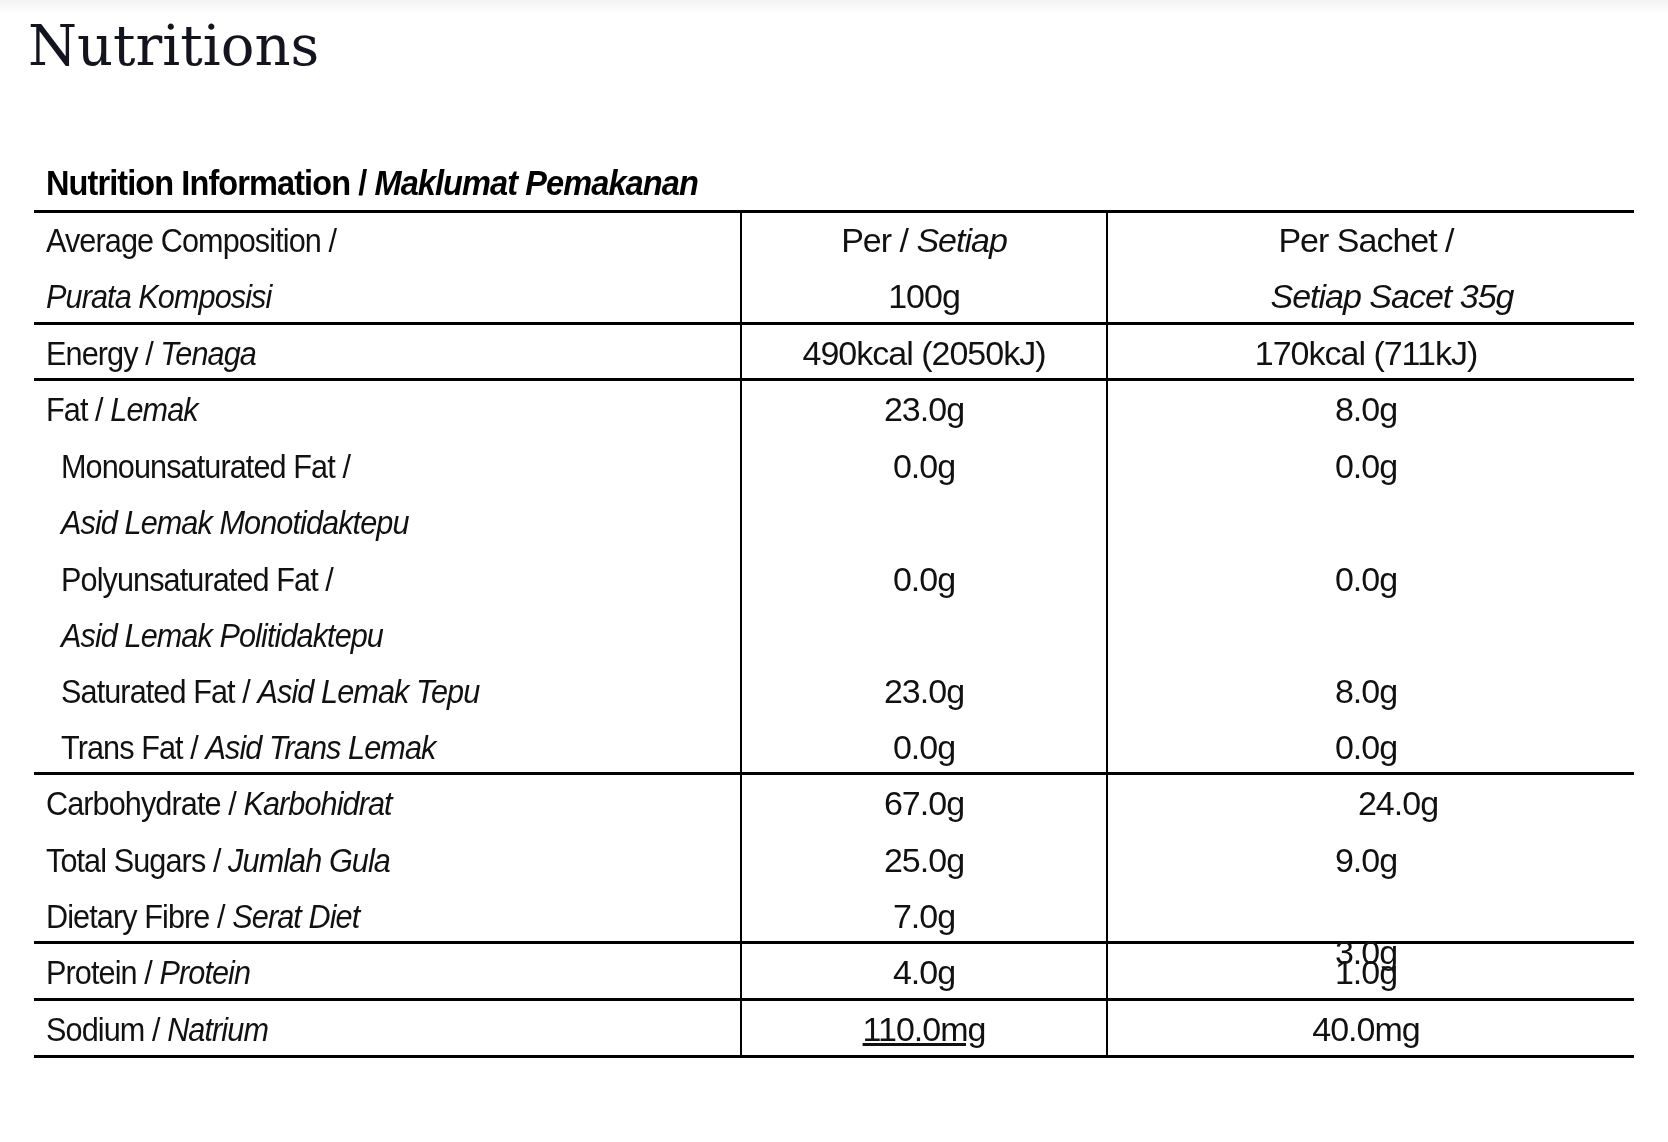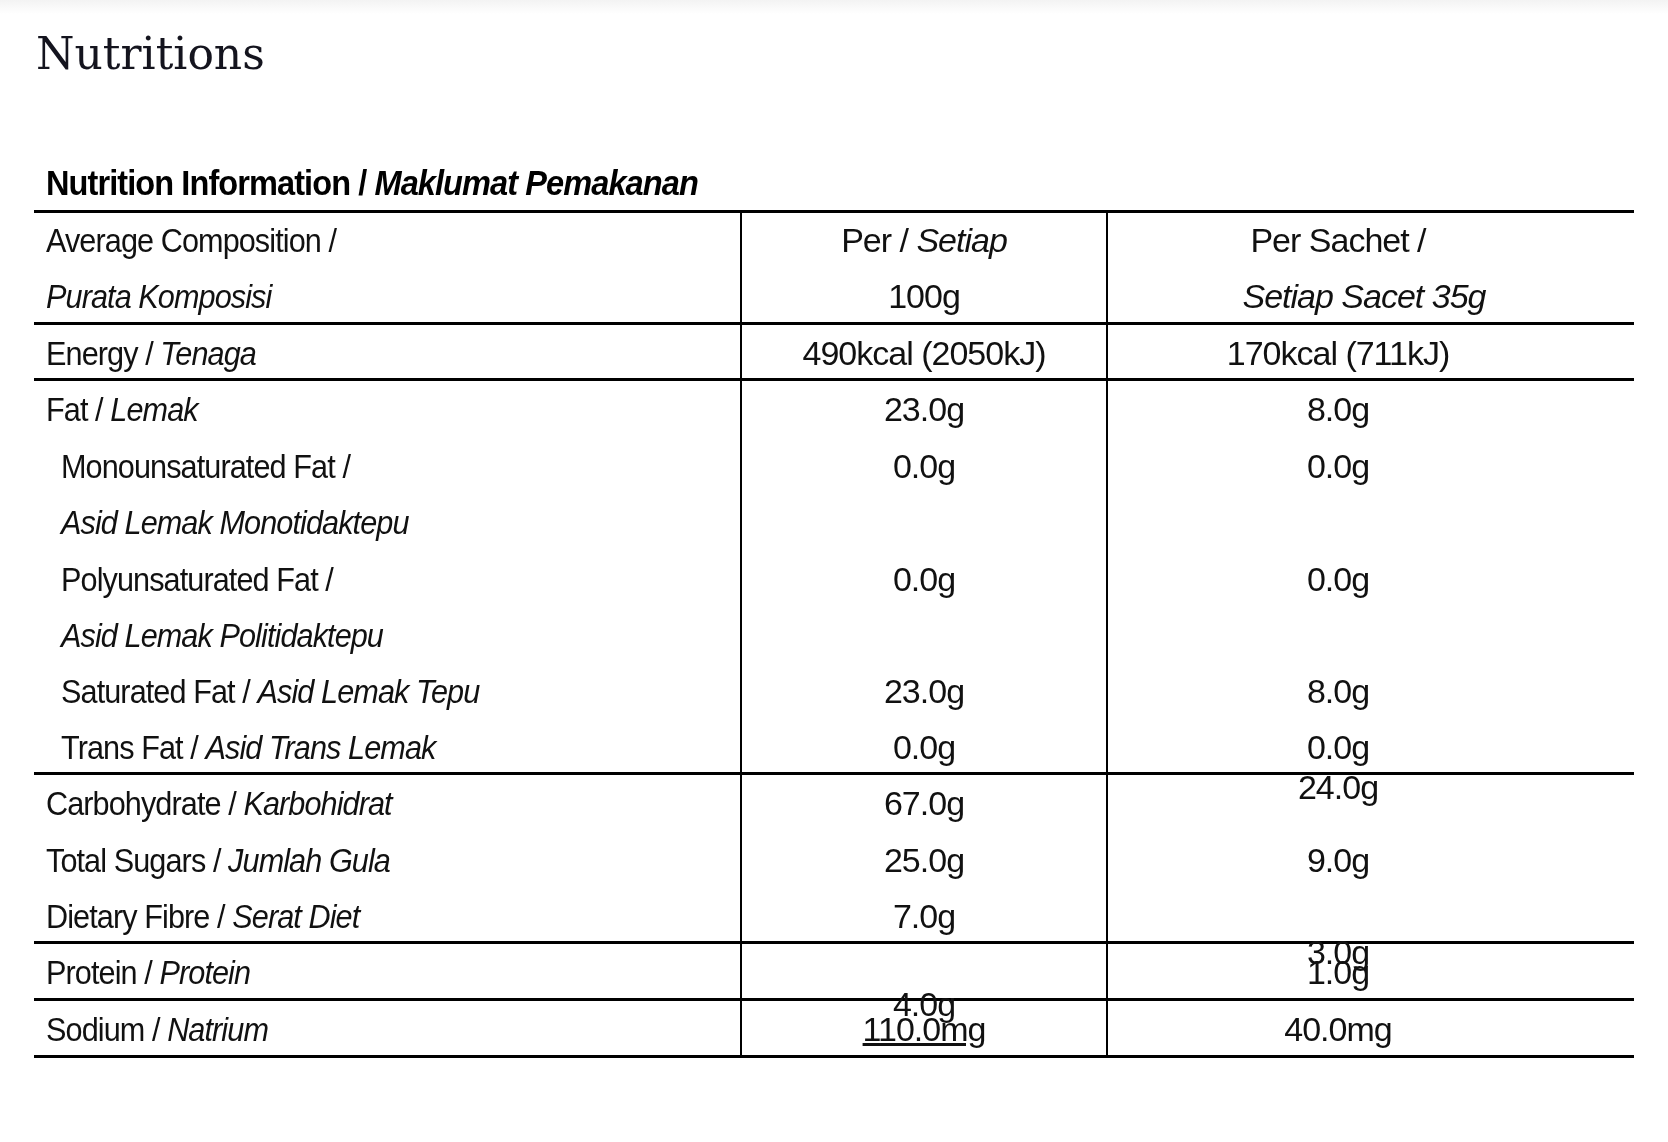--- a/index.html
+++ b/index.html
@@ -19,24 +19,24 @@
       position: absolute;
       left: 0; top: 0;
       width: 1668px;
       height: 14px;
       background: linear-gradient(#f3f3f3, #ffffff);
     }
     .page-title {
       position: absolute;
       left: 20px;
       top: 2px;
-      margin: 16px;
+      margin: 8px;
       font-family: "DejaVu Serif", "Liberation Serif", serif;
       font-weight: normal;
-      font-size: 44px;
+      font-size: 56px;
       line-height: 72px;
       color: #14141e;
       letter-spacing: 0px;
     }
     .nutrition-panel {
       position: absolute;
       left: 34px;
       top: 160px;
       width: 1600px;
     }
@@ -79,21 +79,21 @@
       line-height: 56px;
       height: 56px;
       white-space: nowrap;
       letter-spacing: -1px;
       color: #111;
     }
     .cell .it { font-style: italic; }
     .label { left: 12px; transform: scaleX(0.9); transform-origin: left center; }
     .label.indent { left: 27px; }
     .c1 { left: 708px; width: 364px; text-align: center; }
-    .c2 { left: 1074px; width: 460px; text-align: center; }
+    .c2 { left: 1074px; width: 460px; text-align: center; padding-left: 28px; }
   </style>
 </head>
 <body>
 
 <div class="topbar"></div>
 
 <h1 class="page-title">Nutritions</h1>
 
 <div class="nutrition-panel">
 
@@ -172,38 +172,38 @@
     <div class="cell label indent" style="top:509px;">
       <span>Trans Fat / </span><span class="it">Asid Trans Lemak</span>
     </div>
     <div class="cell c1" style="top:509px;">0.0g</div>
     <div class="cell c2" style="top:509px;">0.0g</div>
 
     <div class="cell label" style="top:565px;">
       <span>Carbohydrate / </span><span class="it">Karbohidrat</span>
     </div>
     <div class="cell c1" style="top:565px;text-align:center;">67.0g</div>
-    <div class="cell c2" style="top:549px;">24.0g</div>
+    <div class="cell c2" style="top:565px;margin-left:32px;">24.0g</div>
 
     <div class="cell label" style="top:622px;">
       <span>Total Sugars / </span><span class="it">Jumlah Gula</span>
     </div>
     <div class="cell c1" style="top:622px;">25.0g</div>
     <div class="cell c2" style="top:622px;">9.0g</div>
 
     <div class="cell label" style="top:678px;">
       <span>Dietary Fibre / </span><span class="it">Serat Diet</span>
     </div>
     <div class="cell c1" style="top:678px;">7.0g</div>
     <div class="cell c2" style="top:714px;">3.0g</div>
 
     <div class="cell label" style="top:734px;">
       <span>Protein / </span><span class="it">Protein</span>
     </div>
-    <div class="cell c1" style="top:734px;margin-top:32px;">4.0g</div>
+    <div class="cell c1" style="top:734px;">4.0g</div>
     <div class="cell c2" style="top:734px;">1.0g</div>
 
     <div class="cell label" style="top:791px;">
       <span>Sodium / </span><span class="it">Natrium</span>
     </div>
     <div class="cell c1" style="top:791px;text-decoration:underline;">110.0mg</div>
     <div class="cell c2" style="top:791px;">40.0mg</div>
   </div>
 </div>
 

